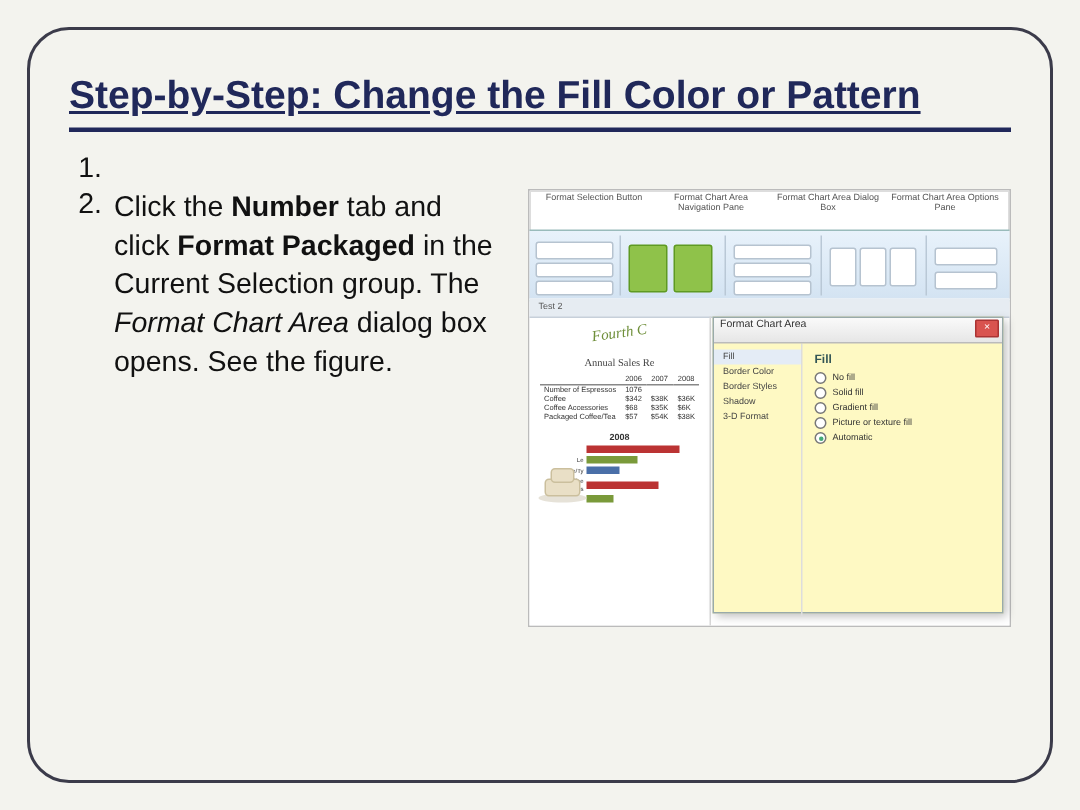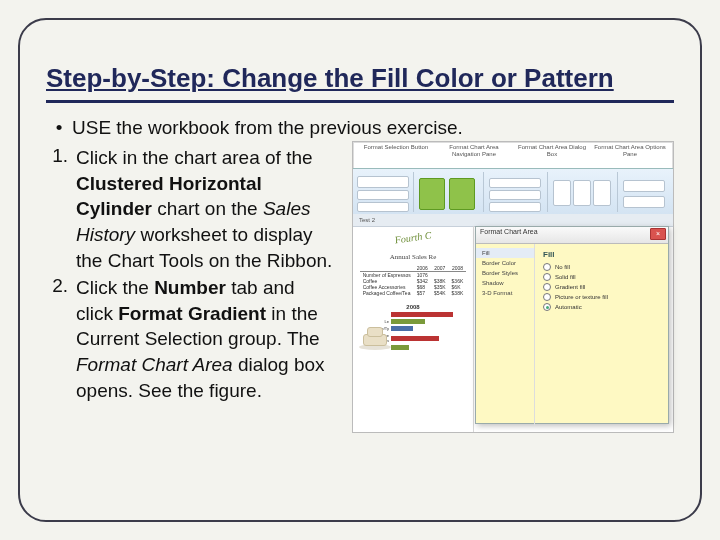--- a/index.html
+++ b/index.html
@@ -1,17 +1,17 @@
 <!DOCTYPE html>
 <html><head>
 <meta charset="utf-8">
 <style>
 html,body{margin:0;padding:0}
 body{width:720px;height:540px;background:#f3f3ee;font-family:Arial,Helvetica,sans-serif;position:relative;overflow:hidden}
-.frame{position:absolute;left:18px;top:18px;right:18px;bottom:18px;border:2px solid #3b3b4a;border-radius:28px;background:#f3f3ee;box-sizing:border-box;padding:39px 26px}
+.frame{position:absolute;left:18px;top:18px;right:18px;bottom:18px;border:2px solid #3b3b4a;border-radius:28px;background:#f3f3ee;box-sizing:border-box;padding:24px 26px}
 .title{font-size:26px;font-weight:bold;color:#20285a;text-decoration:underline;margin:4px 0 4px 0}
 .underline{height:3px;background:#20285a;margin:6px 0 14px 0}
 .content{position:relative}
 .bullet{font-size:19px;color:#111;margin:0 0 6px 0}
 .bullet .b{display:inline-block;width:26px;text-align:center;vertical-align:top}
 ol{list-style:none;margin:0;padding:0}
 li{font-size:19px;color:#111;margin:0 0 2px 0;display:flex;align-items:flex-start}
 li .num{width:30px;flex:0 0 30px;text-align:right;padding-right:8px;box-sizing:border-box}
 li .txt{flex:0 0 258px;line-height:1.35}
 .b0{font-weight:bold}
@@ -58,31 +58,27 @@
 .cake .l2{bottom:13px;left:8px;right:8px;height:8px}
 </style>
 </head>
 <body>
 
 <div class="frame">
   <div class="title">Step-by-Step: Change the Fill Color or Pattern</div>
   <div class="underline"></div>
 
   <div class="content">
-    <div class="bullet">
-      <span class="b">•</span><span>USE the workbook from the previous exercise.</span>
-    </div>
     <ol>
       <li>
         <span class="num">1.</span>
-        <span class="txt">Click in the chart area of the <span class="b0">Clustered Horizontal Cylinder</span> chart on the <span class="it">Sales History</span> worksheet to display the Chart Tools on the Ribbon.</span>
       </li>
       <li>
         <span class="num">2.</span>
-        <span class="txt">Click the <span class="b0">Number</span> tab and click <span class="b0">Format Gradient</span> in the Current Selection group. The <span class="it">Format Chart Area</span> dialog box opens. See the figure.</span>
+        <span class="txt">Click the <span class="b0">Number</span> tab and click <span class="b0">Format Packaged</span> in the Current Selection group. The <span class="it">Format Chart Area</span> dialog box opens. See the figure.</span>
       </li>
     </ol>
 
     <div class="figure">
       <div class="callouts">
         <div><span>Format Selection Button</span></div>
         <div><span>Format Chart Area Navigation Pane</span></div>
         <div><span>Format Chart Area Dialog Box</span></div>
         <div><span>Format Chart Area Options Pane</span></div>
       </div>

